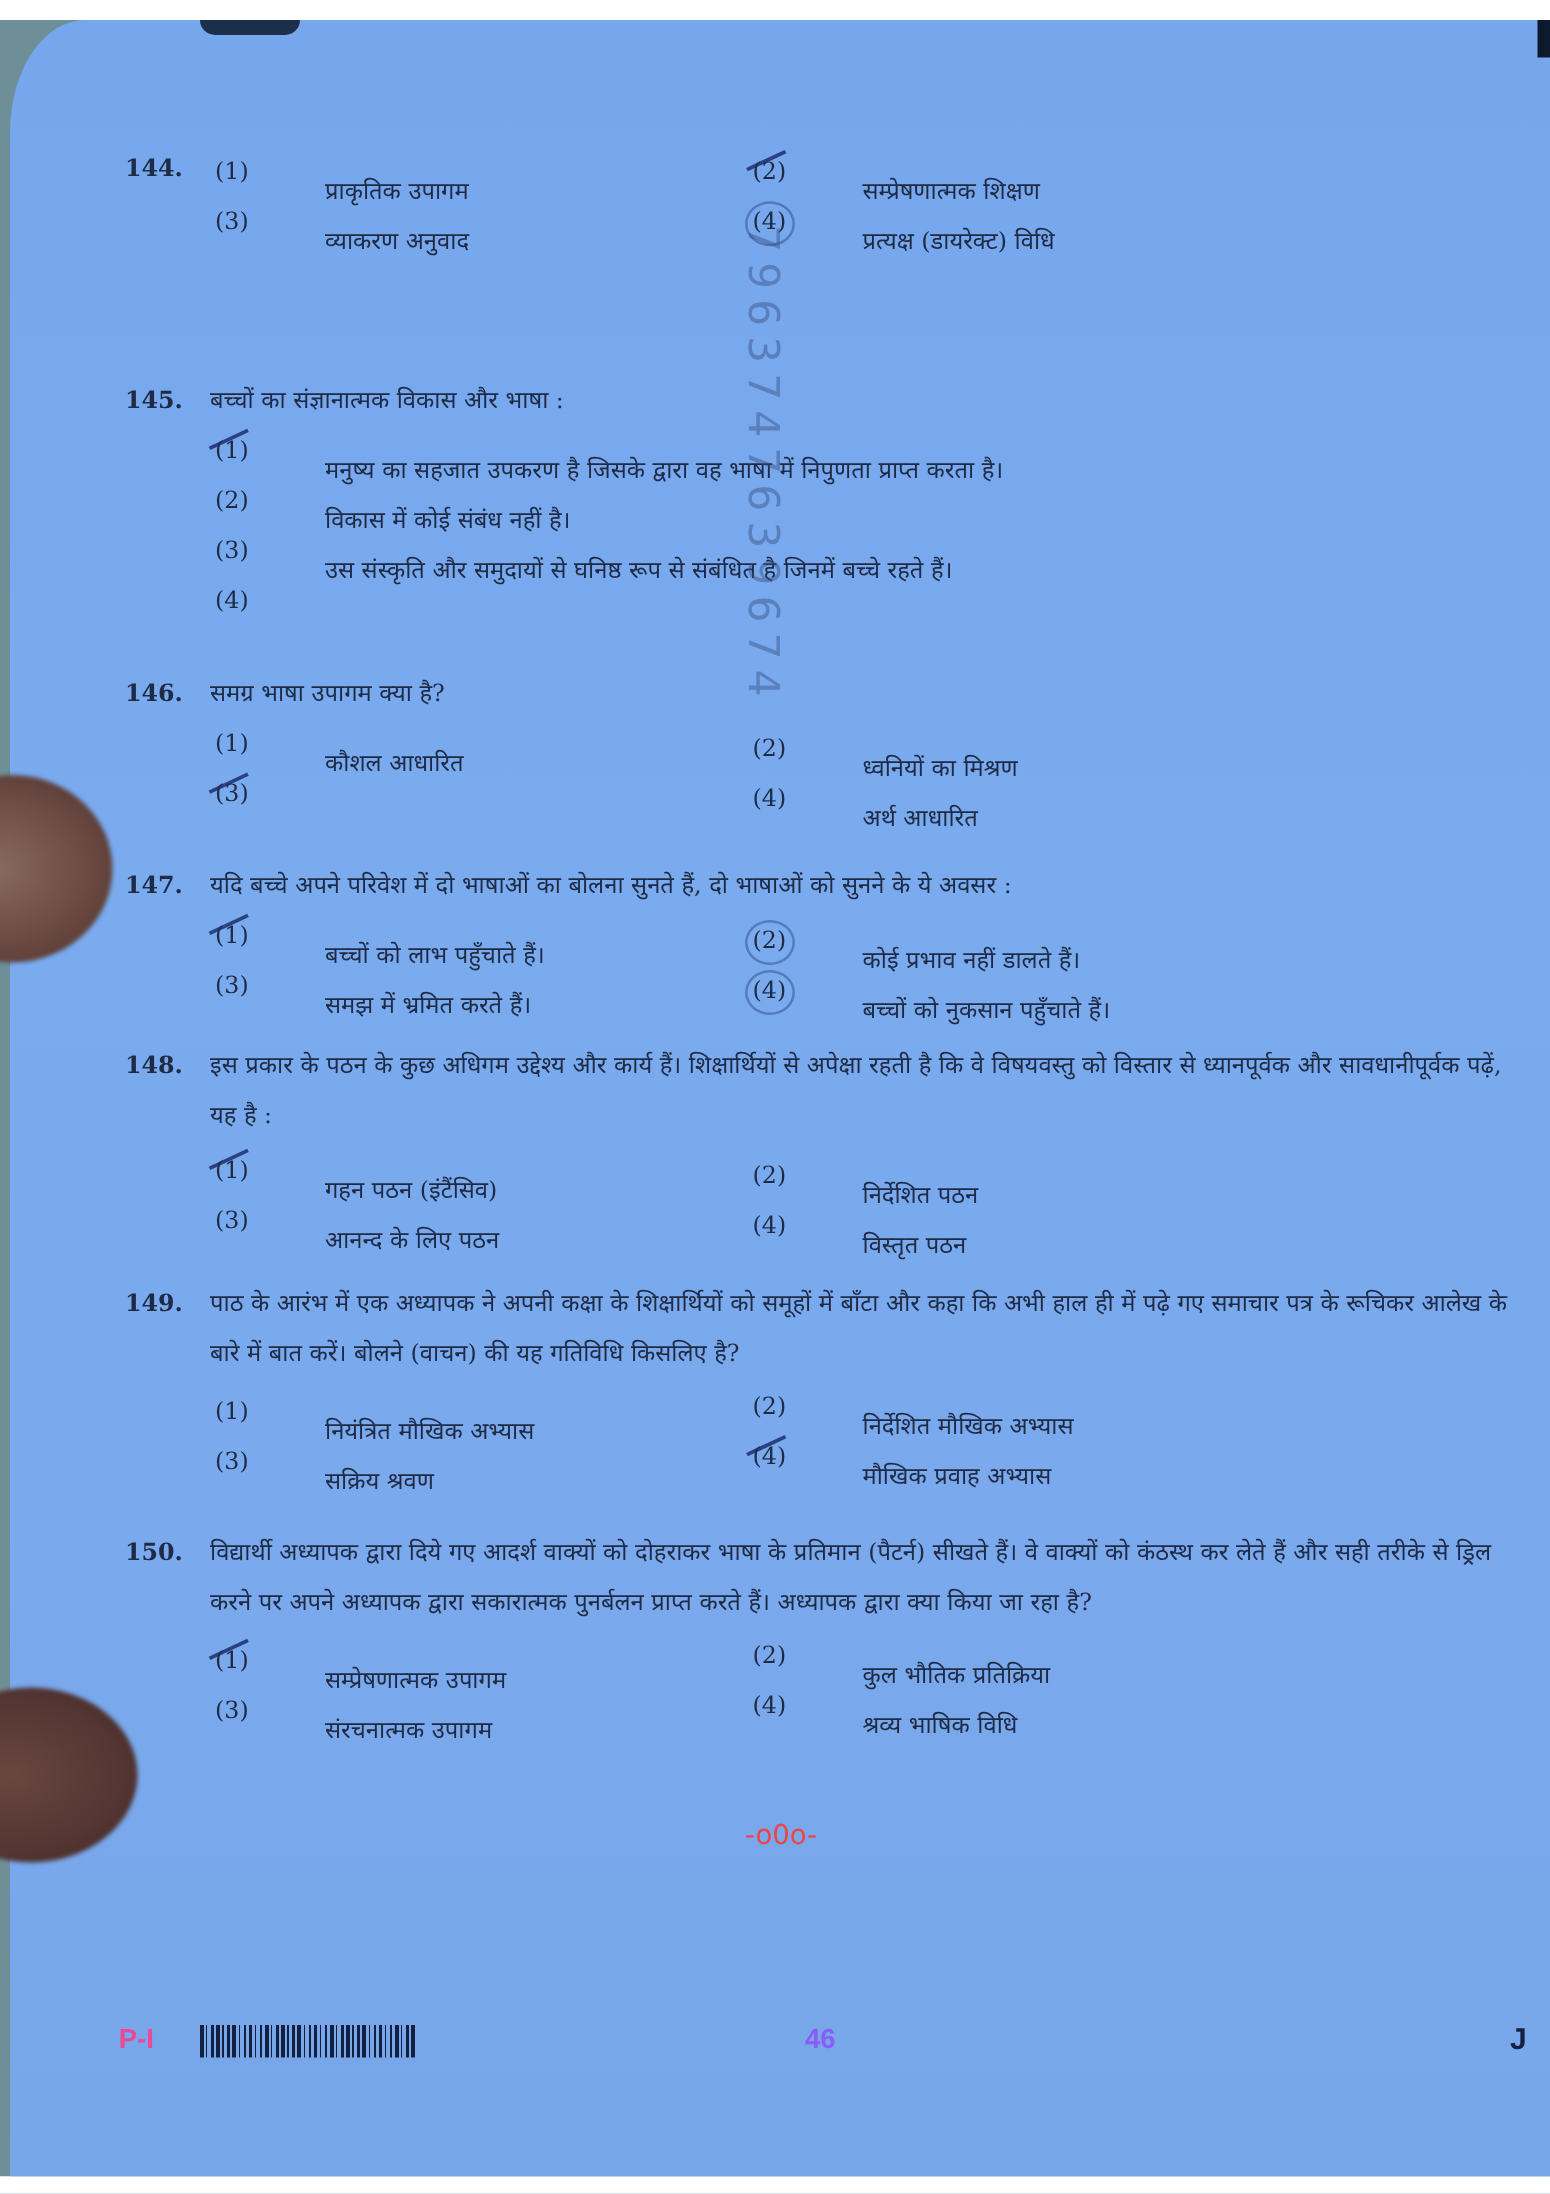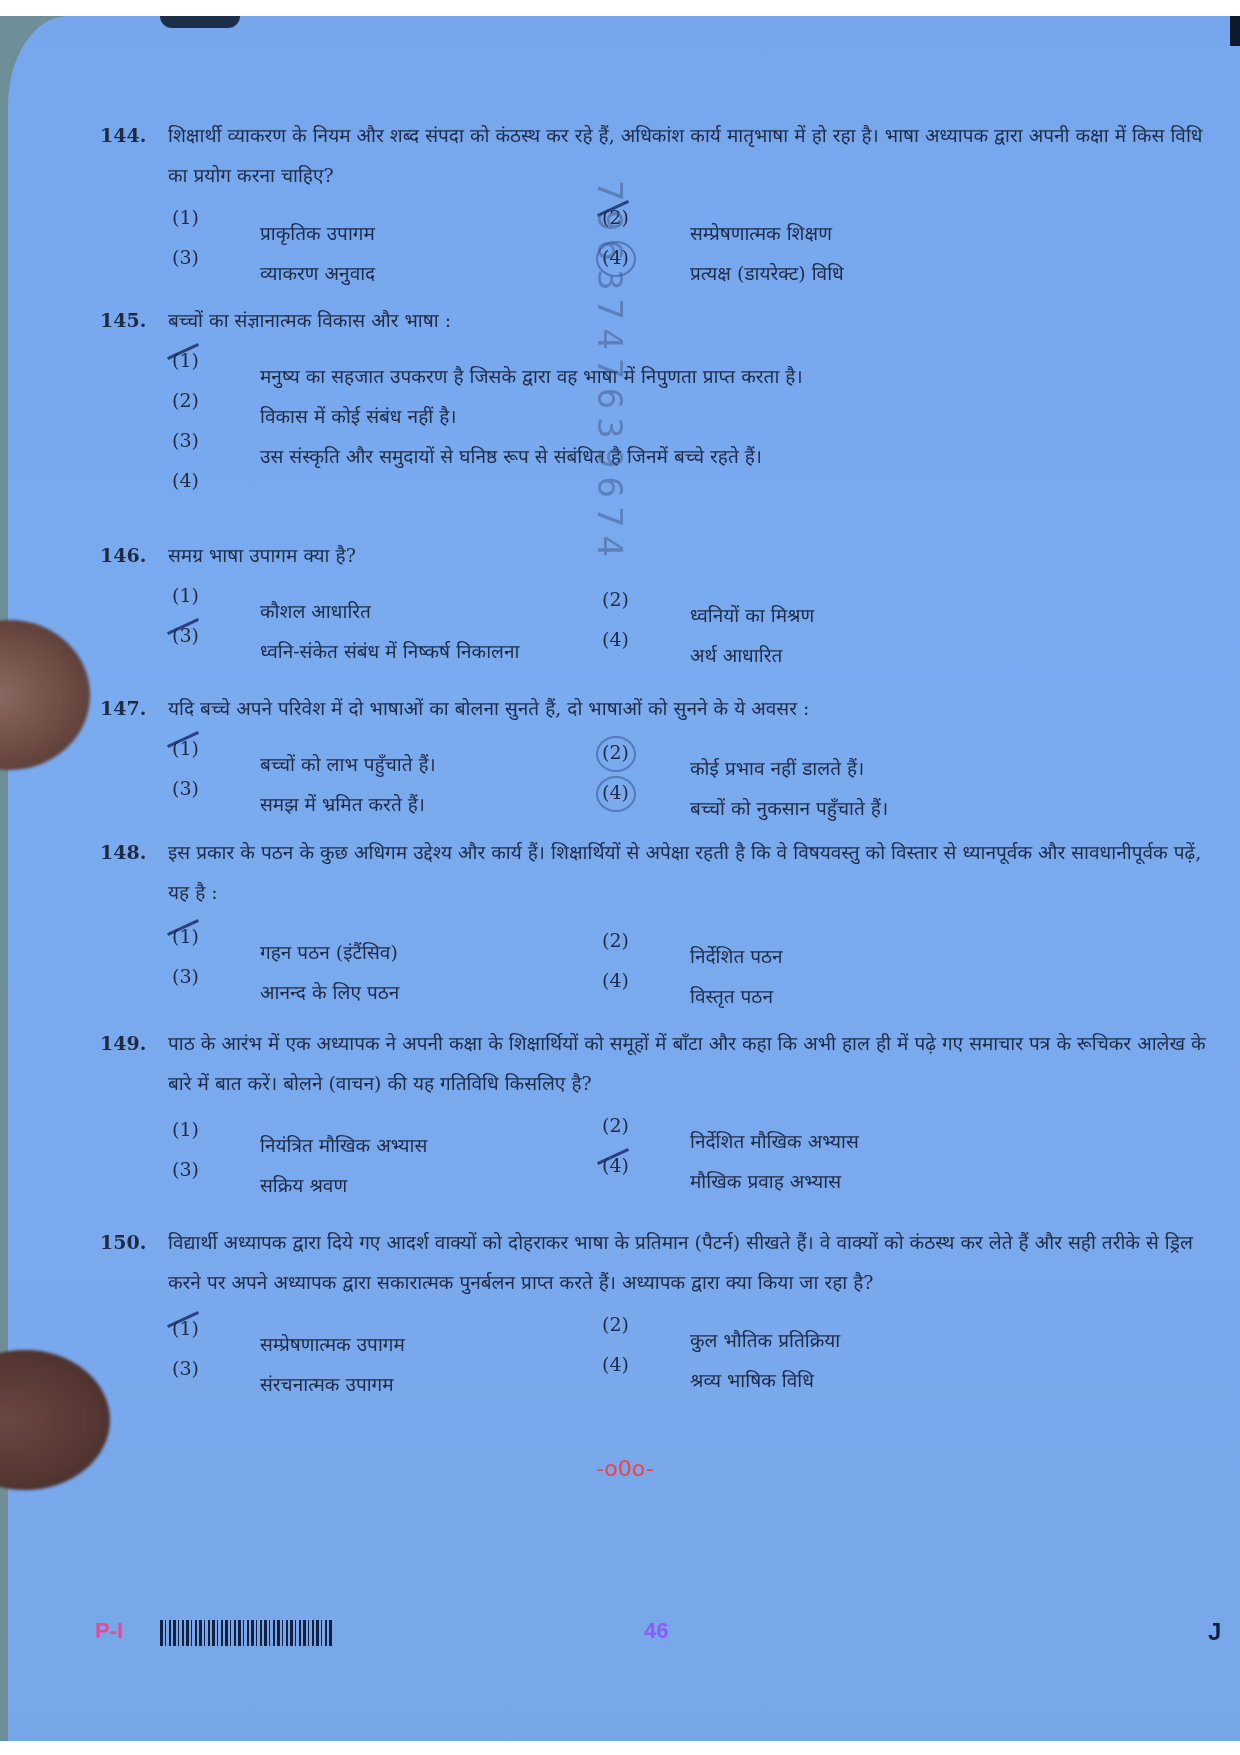--- a/index.html
+++ b/index.html
@@ -69,21 +69,20 @@
 
 <div class="photo-bg"></div>
 <div class="sheet"></div>
 <div class="top-shadow"></div>
 <div class="top-shadow2"></div>
 
 <div class="content">
 
   <div class="q" style="top:115px;">
     <span class="qnum">144.</span>
-    <span class="qtext">शिक्षार्थी व्याकरण के नियम और शब्द संपदा को कंठस्थ कर रहे हैं, अधिकांश कार्य मातृभाषा में हो रहा है। भाषा अध्यापक द्वारा अपनी कक्षा में किस विधि का प्रयोग करना चाहिए?</span>
     <div class="opts" style="margin-top:2px;">
       <div class="opt">
         <span class="onum">(1)</span>
         <span class="otext">प्राकृतिक उपागम</span>
       </div>
       <div class="opt col2" style="top:0;">
         <span class="mark"></span>
         <span class="onum">(2)</span>
         <span class="otext">सम्प्रेषणात्मक शिक्षण</span>
       </div>
@@ -130,21 +129,20 @@
         <span class="onum">(1)</span>
         <span class="otext">कौशल आधारित</span>
       </div>
       <div class="opt col2" style="top:4px;">
         <span class="onum">(2)</span>
         <span class="otext">ध्वनियों का मिश्रण</span>
       </div>
       <div class="opt">
         <span class="mark"></span>
         <span class="onum">(3)</span>
-        <span class="otext">ध्वनि-संकेत संबंध में निष्कर्ष निकालना</span>
       </div>
       <div class="opt col2" style="top:44px;">
         <span class="onum">(4)</span>
         <span class="otext">अर्थ आधारित</span>
       </div>
     </div>
   </div>
 
   <div class="q" style="top:688px;">
     <span class="qnum">147.</span>

